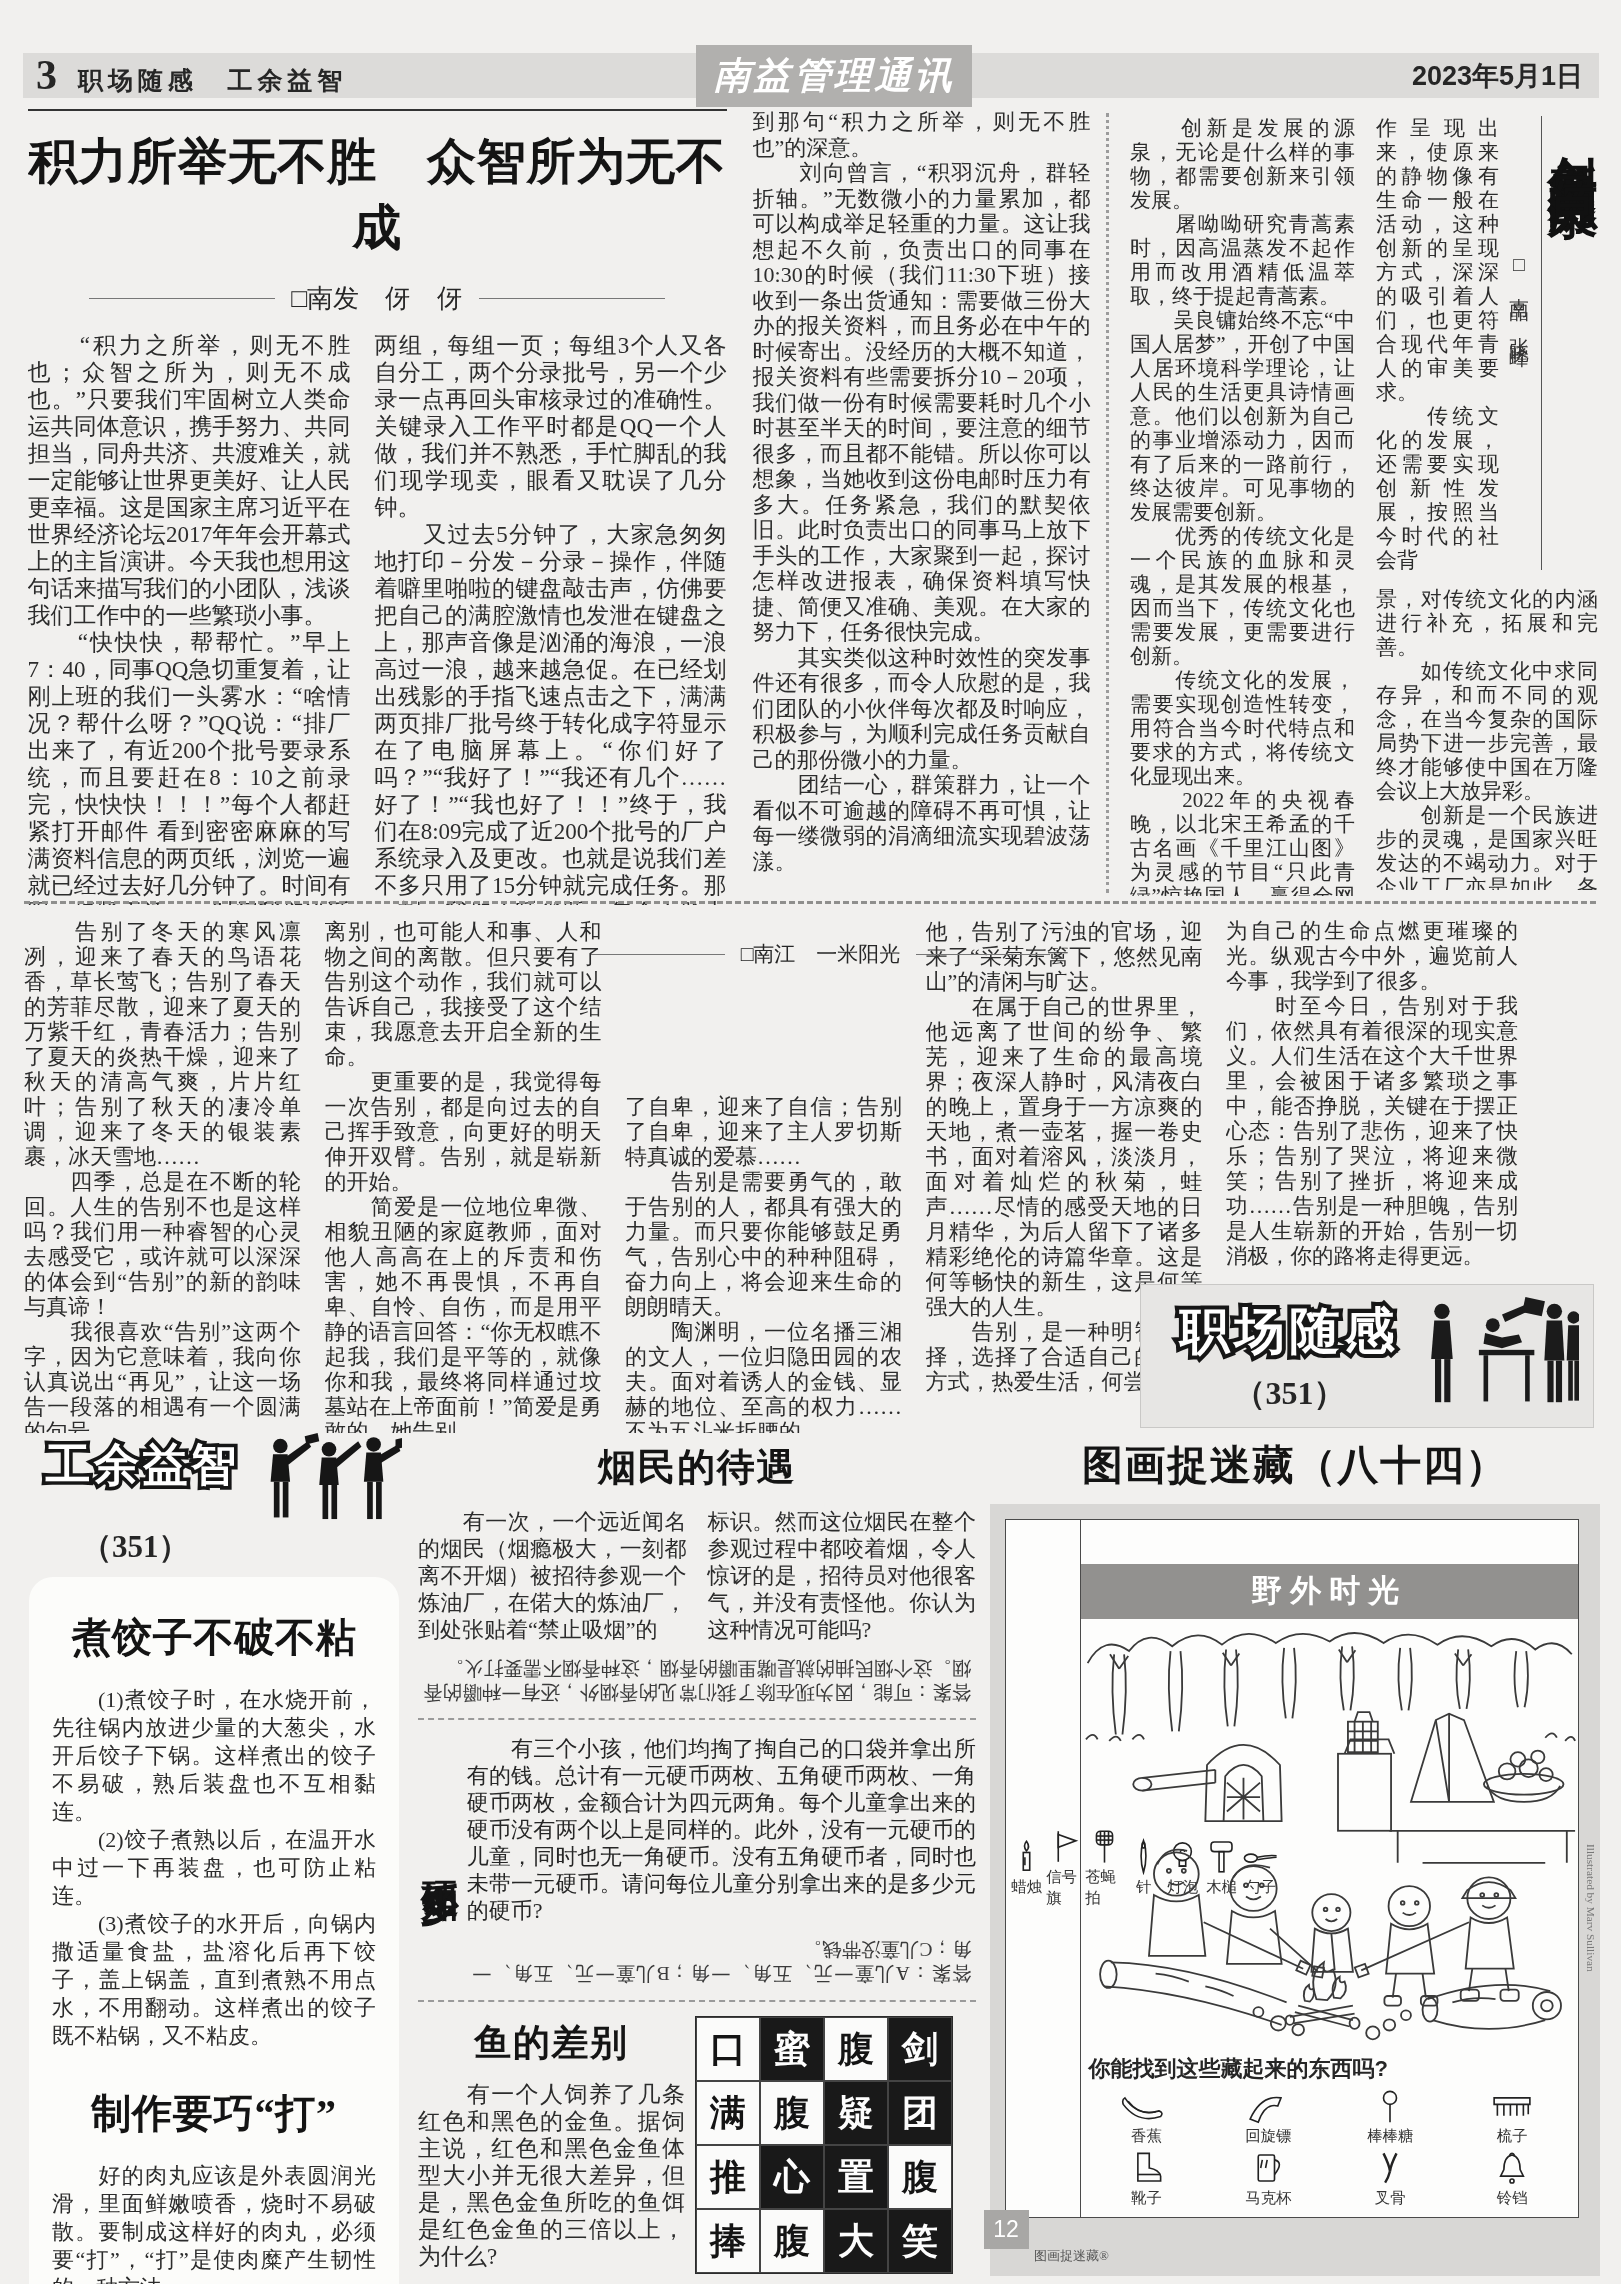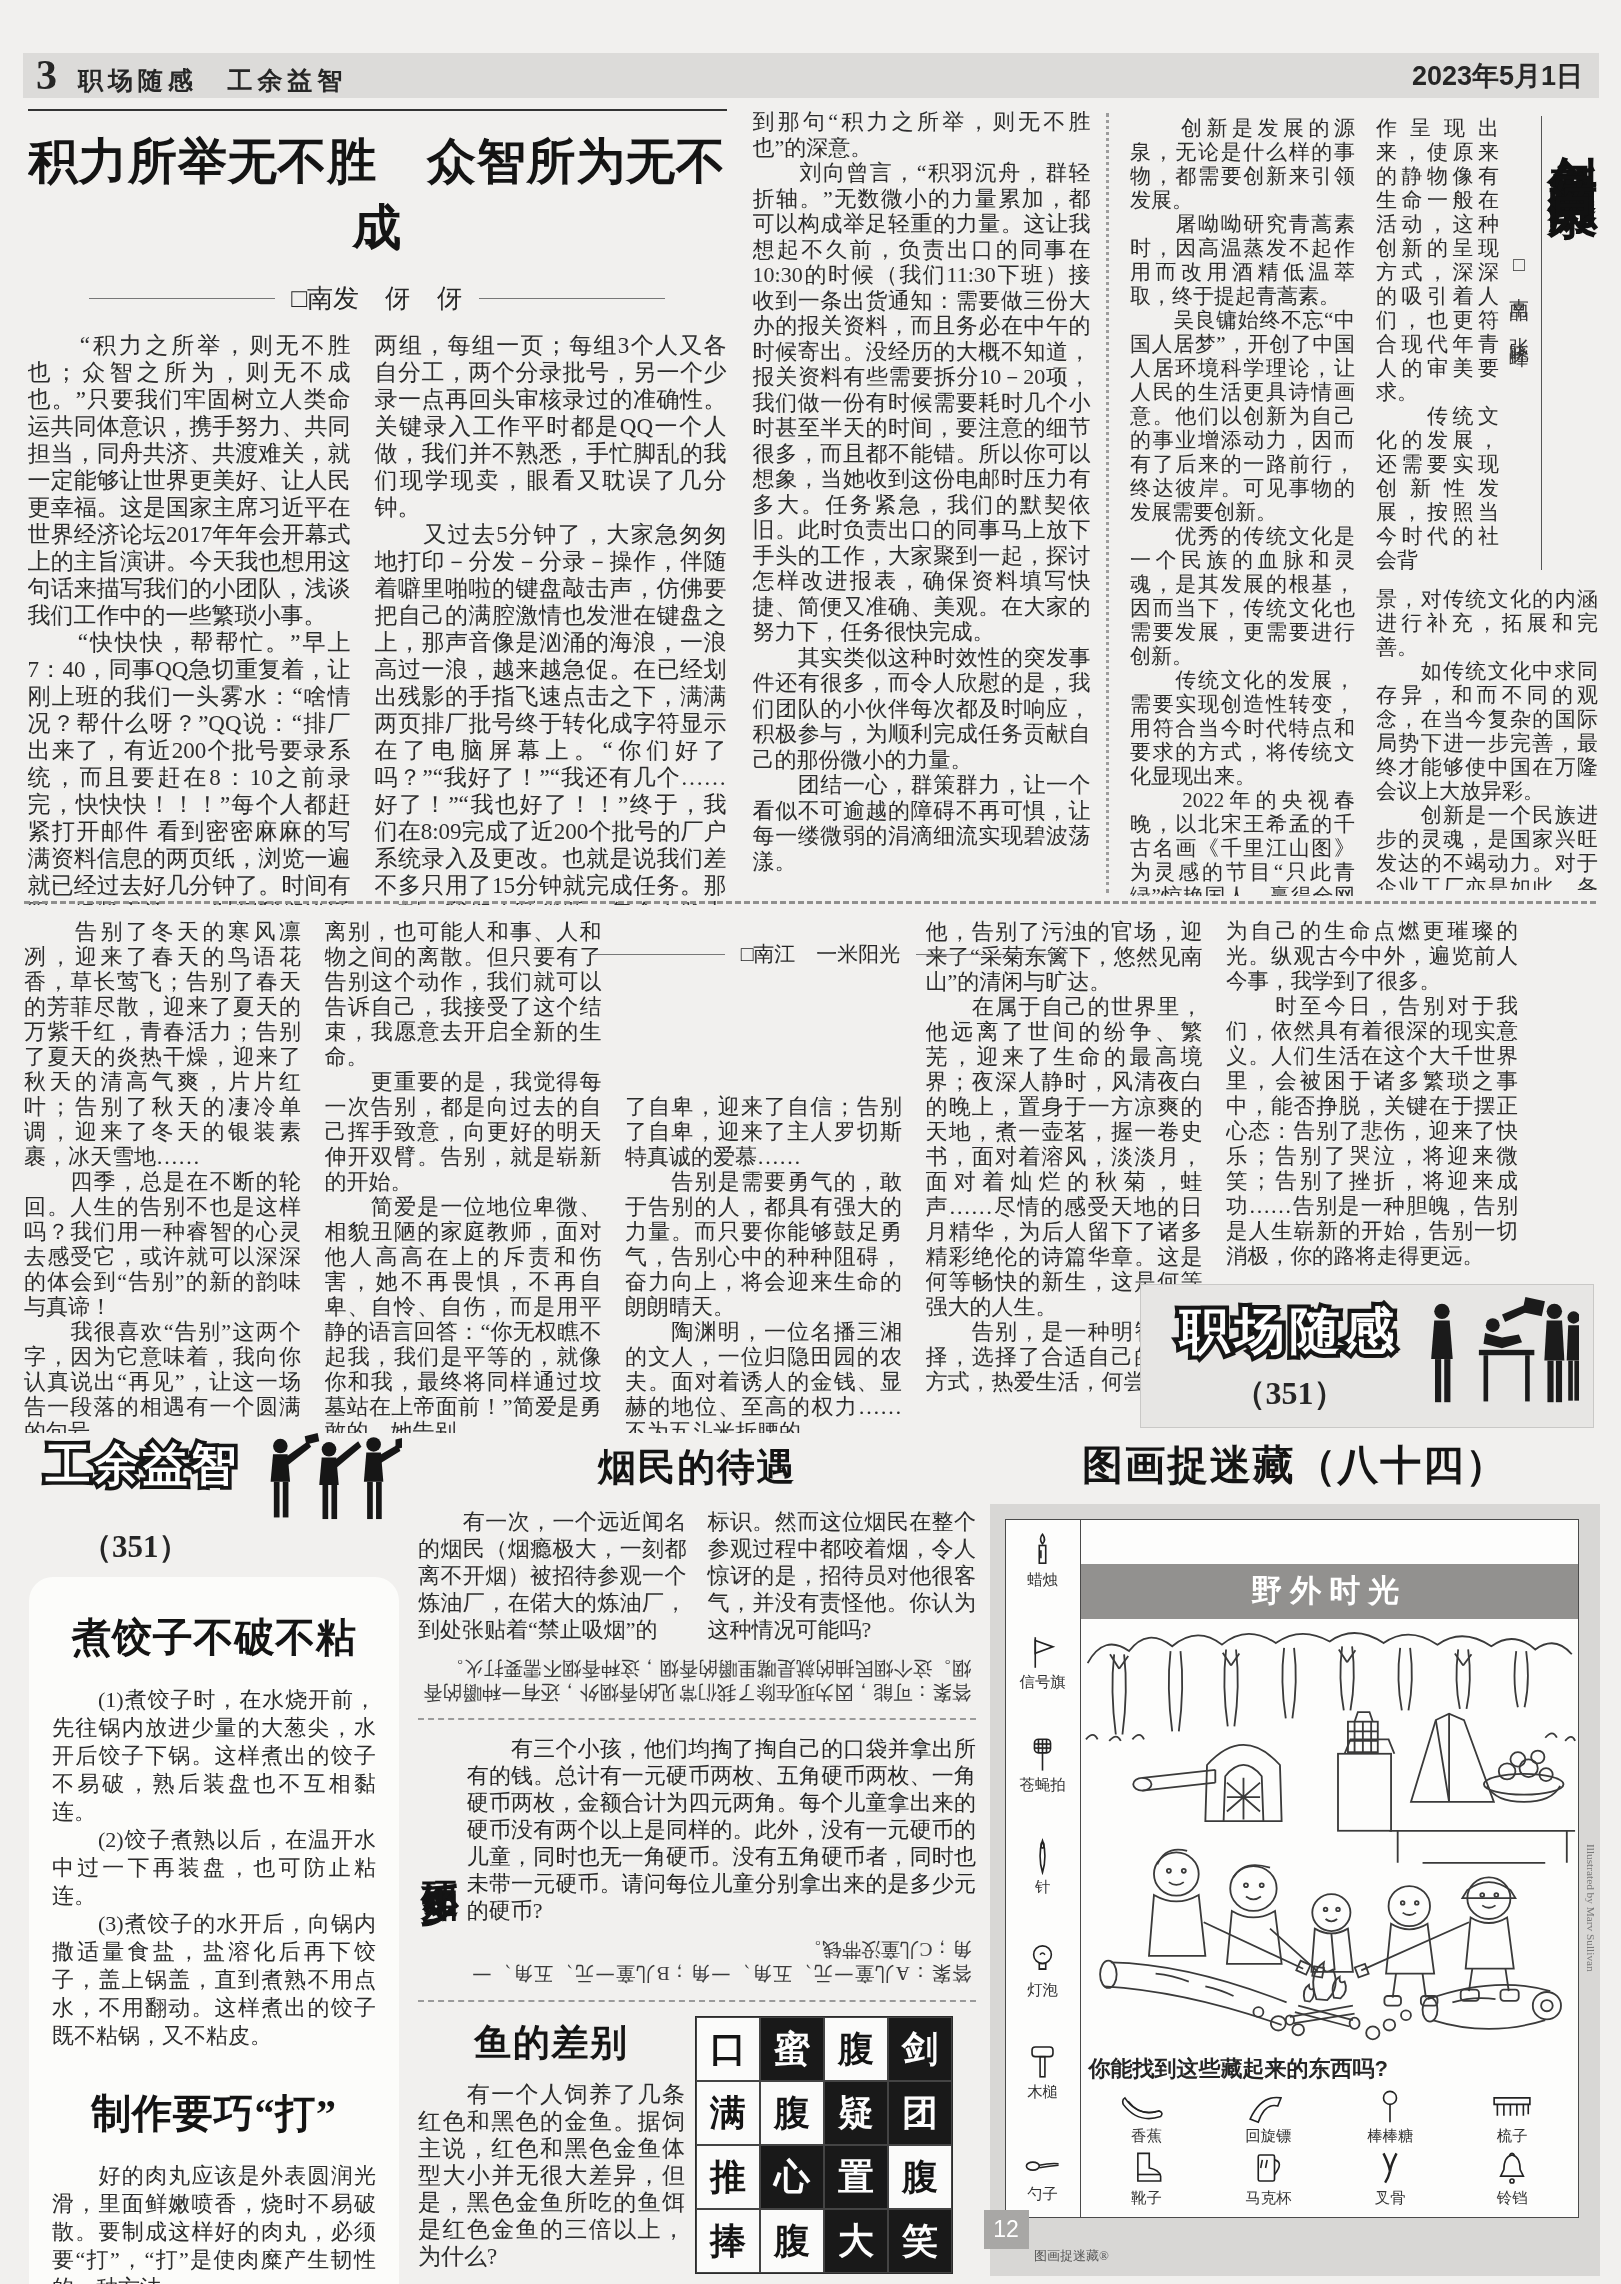--- a/index.html
+++ b/index.html
@@ -82,21 +82,21 @@
   .xw{display:grid;grid-template-columns:repeat(4,64px);grid-auto-rows:64px;border:1.6px solid #2b2b2b;
       width:256px;height:256px;background:#fbfbfa;}
   .xw .cell{display:flex;align-items:center;justify-content:center;font-size:36px;font-weight:600;border:0.8px solid #444;box-sizing:border-box;}
   .cell.b{background:#191919;color:#fdfdfd;}
   .cell.w{background:#fbfbfa;color:#141414;}
   
   .hp{position:absolute;left:990px;top:1433px;width:610px;height:845px;}
   .hp h3{margin:4.9px 0 11.3px 0;font-size:41px;font-weight:700;text-align:center;letter-spacing:1.6px;color:#141414;}
   .panel{position:relative;background:#d8d7d5;height:772px;padding:14.6px 21px 14.6px 14.6px;box-sizing:border-box;}
   .inner{display:flex;background:#fdfdfc;border:1.6px solid #4a4a4a;height:697px;}
-  .psidebar{width:75px;border-right:1.6px solid #4a4a4a;display:flex;flex-direction:column;align-items:center;
+  .psidebar{width:75px;border-right:1.6px solid #4a4a4a;display:flex;flex-direction:row;align-items:center;
             justify-content:space-between;padding:11.3px 1.6px;box-sizing:border-box;}
   .pitem{display:flex;flex-direction:column;align-items:center;gap:1.6px;}
   .pitem span{font-size:15.4px;color:#333;font-family:"Liberation Sans",sans-serif;}
   .pmain{flex:1;display:flex;flex-direction:column;min-width:0;margin-top:44px;}
   .pbanner{background:#92918f;color:#fff;font-size:31px;font-weight:700;text-align:center;letter-spacing:8px;
            padding:6.5px 0;font-family:"Liberation Sans",sans-serif;}
   .scene{flex:1;width:100%;}
   .pquestion{font-size:22px;font-weight:700;padding:1.6px 8px 0 8px;font-family:"Liberation Sans",sans-serif;}
   .pitems{display:flex;flex-wrap:wrap;padding:3.2px 4.9px 6.5px 4.9px;}
   .pitems .pitem{width:25%;box-sizing:border-box;margin:1.6px 0;}
@@ -108,20 +108,23 @@
 </style>
 </head>
 <body>
 
 <div class="page">
 
   <div class="hbar">
     <div class="h-left">
       <span class="pageno" data-bind="header.page_no">3</span>
       <span class="sections" data-bind="header.sections">职场随感　工余益智</span>
+    </div>
+    <div class="masthead">
+      <span data-bind="header.masthead">南益管理通讯</span>
     </div>
     <div class="h-date" data-bind="header.date">2023年5月1日</div>
   </div>
 
   <div class="art1">
     <div class="art1-left">
       <div class="art1-rule"></div>
       <h1 data-bind="article1.title">积力所举无不胜　众智所为无不成</h1>
       <div class="byline">
         <span class="bl-rule"></span>

